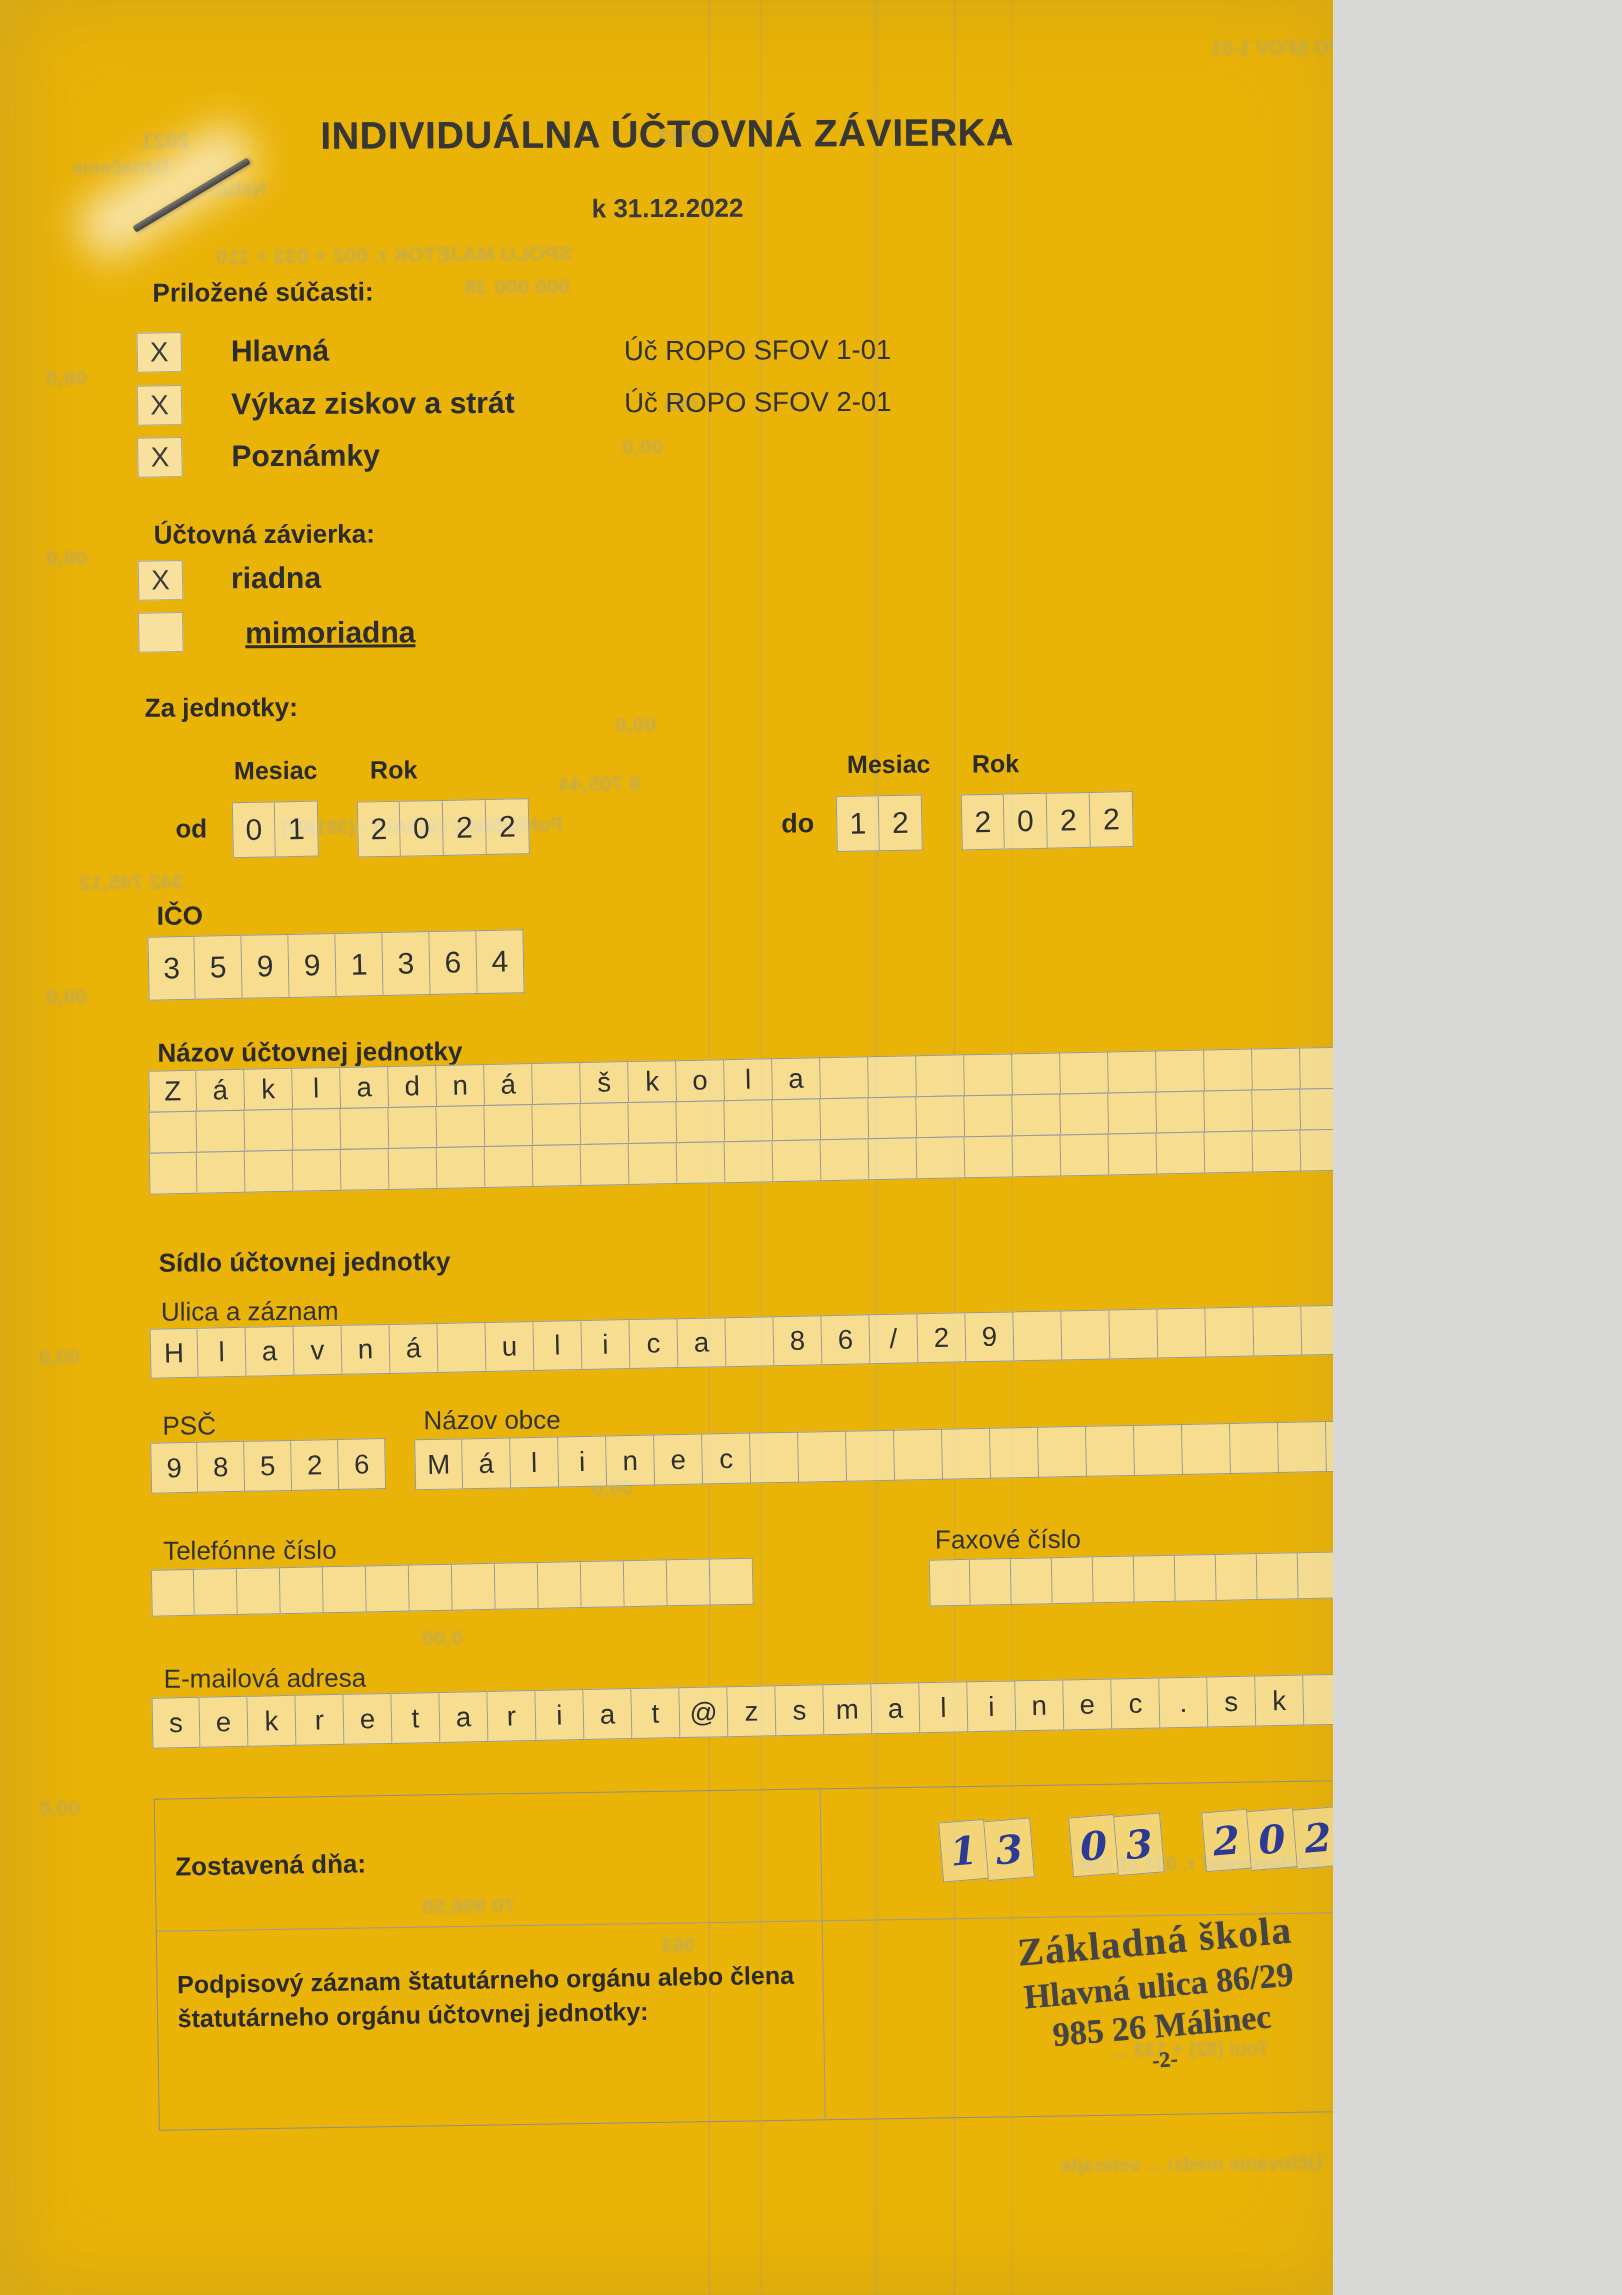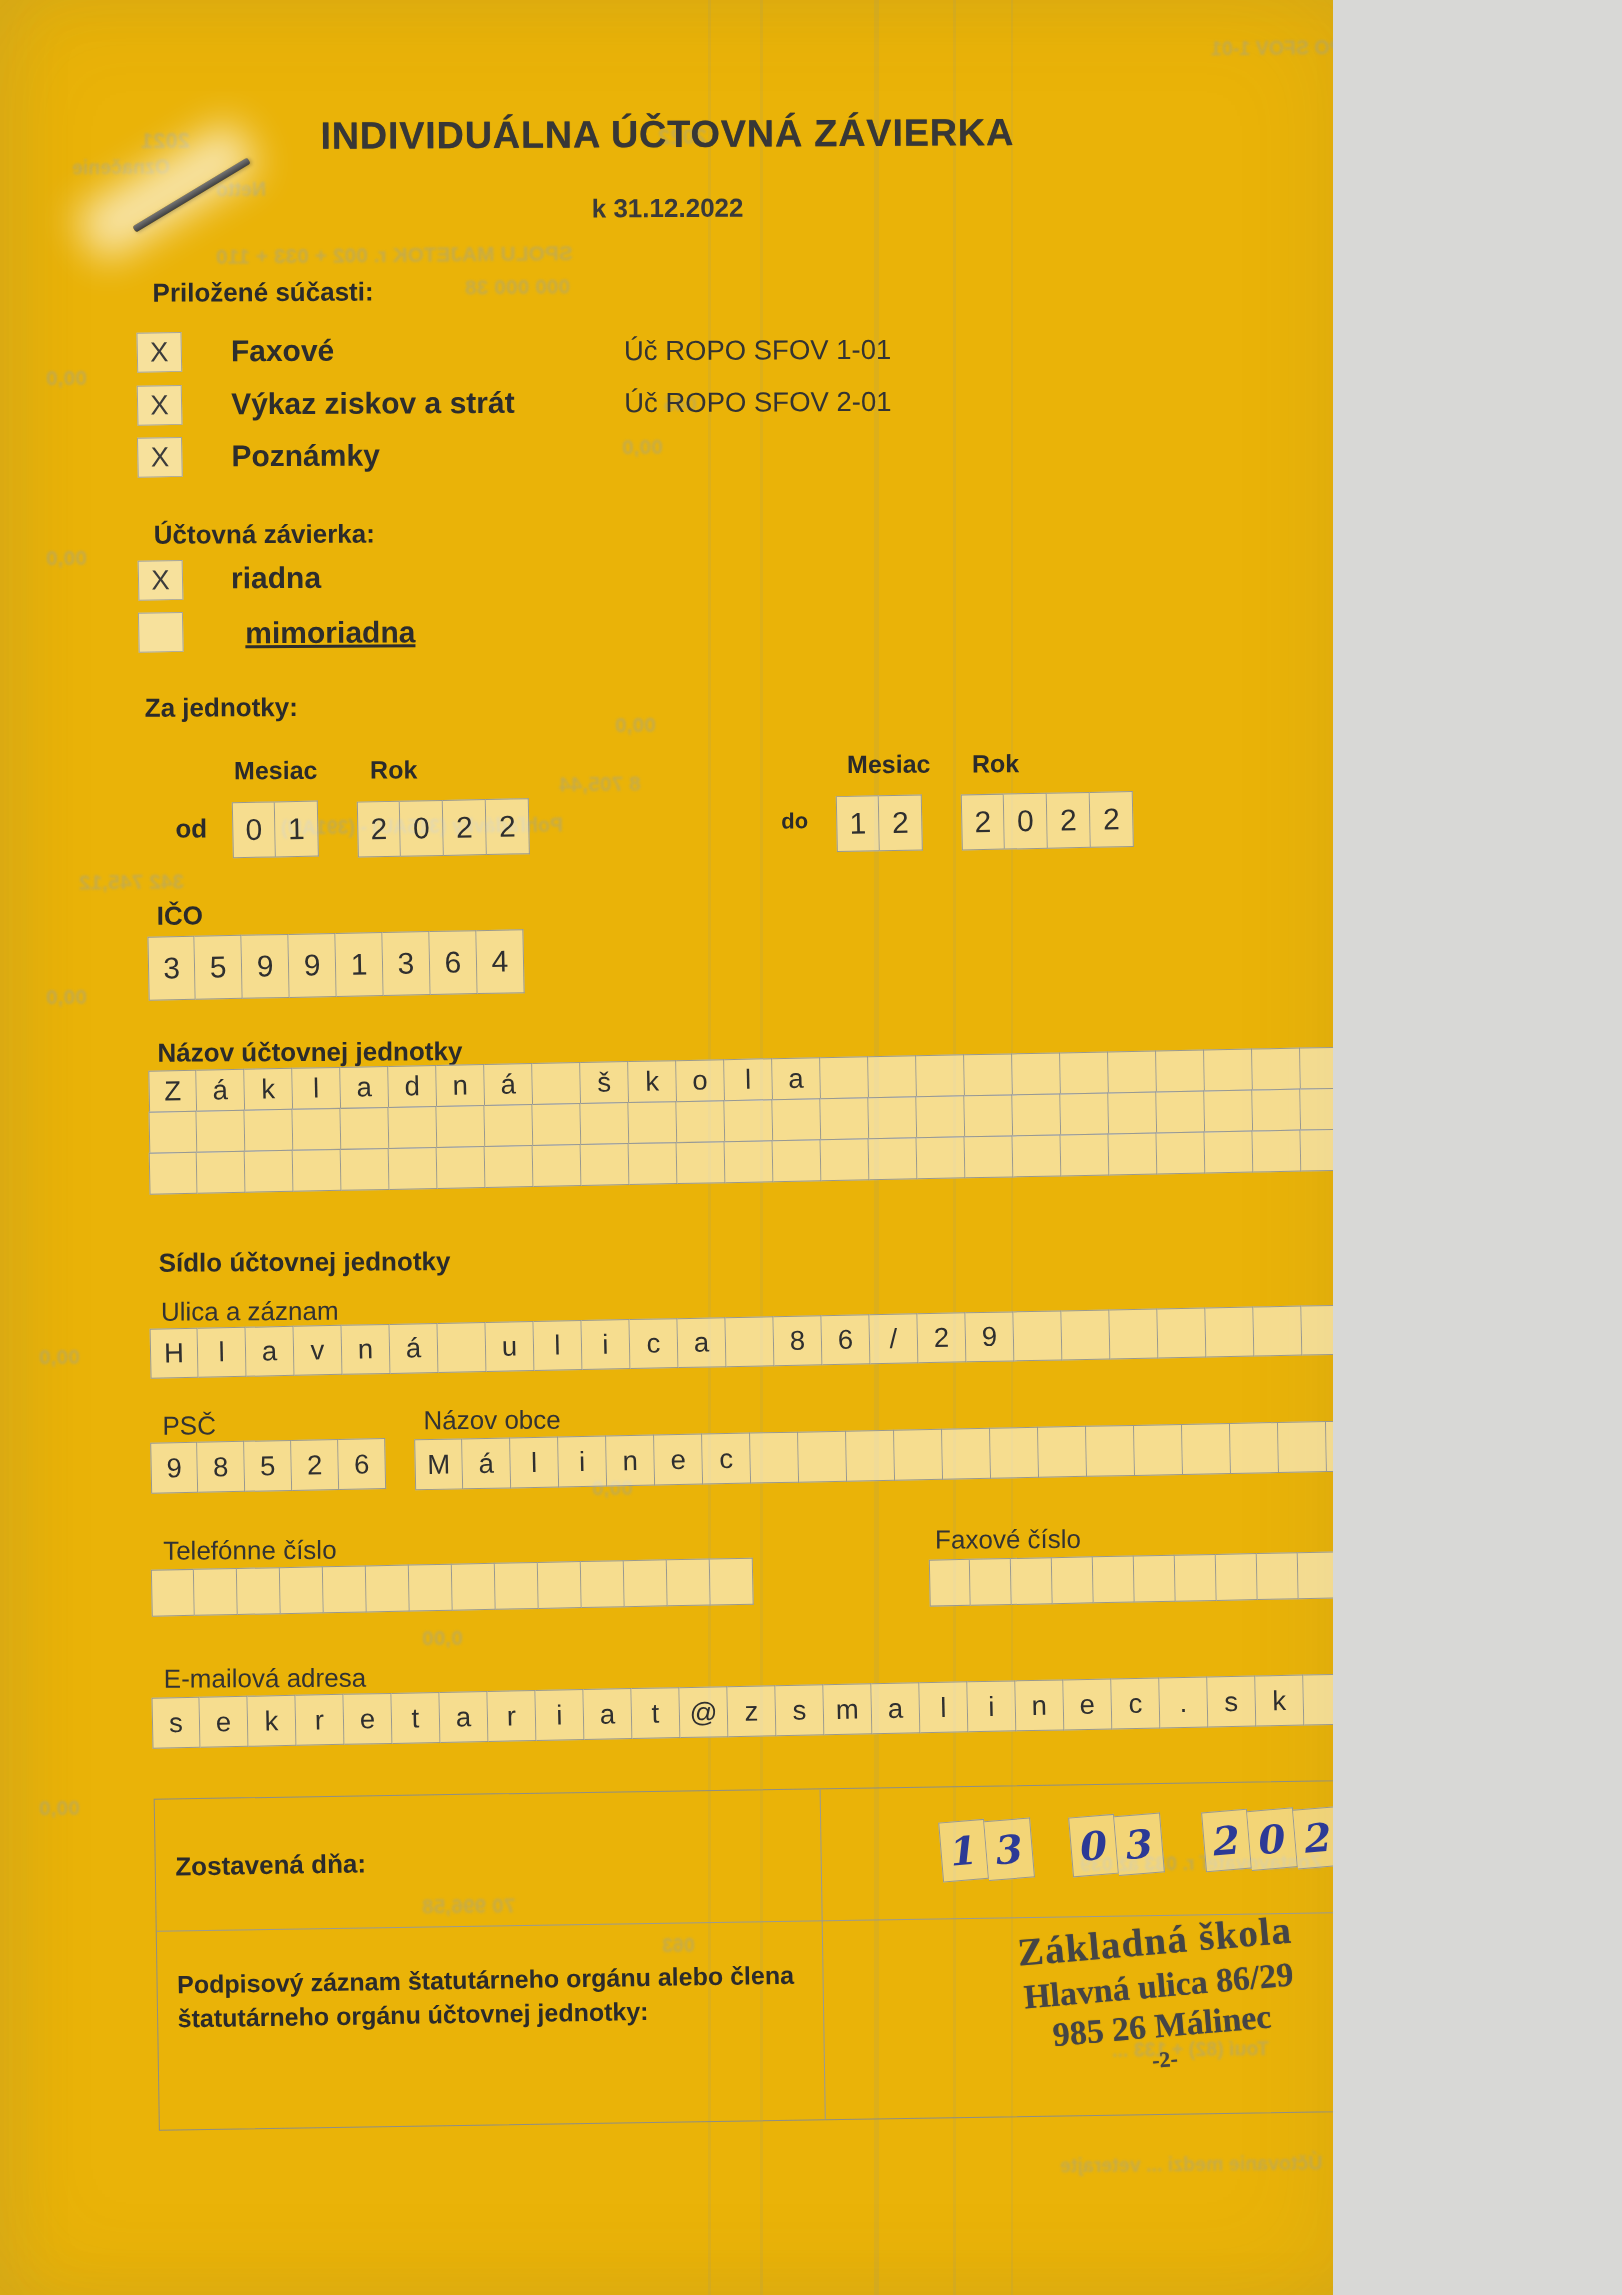--- a/index.html
+++ b/index.html
@@ -91,21 +91,21 @@
   <div class="content">
 
     <div class="abs title" style="top:113px;left:0;">INDIVIDUÁLNA ÚČTOVNÁ ZÁVIERKA</div>
     <div class="abs subtitle" style="top:193px;left:0;">k 31.12.2022</div>
 
     <div class="abs h" style="top:275px;left:151px;">Priložené súčasti:</div>
 
     <div class="cb small-tilt" style="left:135px;top:330px;">
         <span>X</span>
       </div>
-    <div class="cbrow-label" style="left:229px;top:332px;">Faxové</div>
+    <div class="cbrow-label" style="left:229px;top:332px;">Hlavná</div>
     <div class="cbcode" style="left:622px;top:335px;">Úč ROPO SFOV 1-01</div>
 
     <div class="cb small-tilt" style="left:135px;top:383px;">
         <span>X</span>
       </div>
     <div class="cbrow-label" style="left:229px;top:385px;">Výkaz ziskov a strát</div>
     <div class="cbcode" style="left:622px;top:387px;">Úč ROPO SFOV 2-01</div>
 
     <div class="cb small-tilt" style="left:135px;top:435px;">
         <span>X</span>
@@ -135,21 +135,21 @@
       </div>
     <div class="cells" style="left:353px;top:800px;--w:43px;--h:56px;">
         <span class="cell">2</span>
         <span class="cell">0</span>
         <span class="cell">2</span>
         <span class="cell">2</span>
       </div>
 
     <div class="abs h" style="top:751px;left:843px;font-size:25px;">Mesiac</div>
     <div class="abs h" style="top:751px;left:968px;font-size:25px;">Rok</div>
-    <div class="abs h" style="top:809px;left:777px;font-size:22px;">do</div>
+    <div class="abs h" style="top:809px;left:777px;font-size:27px;">do</div>
     <div class="cells" style="left:832px;top:797px;--w:43px;--h:56px;">
         <span class="cell">1</span>
         <span class="cell">2</span>
       </div>
     <div class="cells" style="left:957px;top:796px;--w:43px;--h:56px;">
         <span class="cell">2</span>
         <span class="cell">0</span>
         <span class="cell">2</span>
         <span class="cell">2</span>
       </div>

